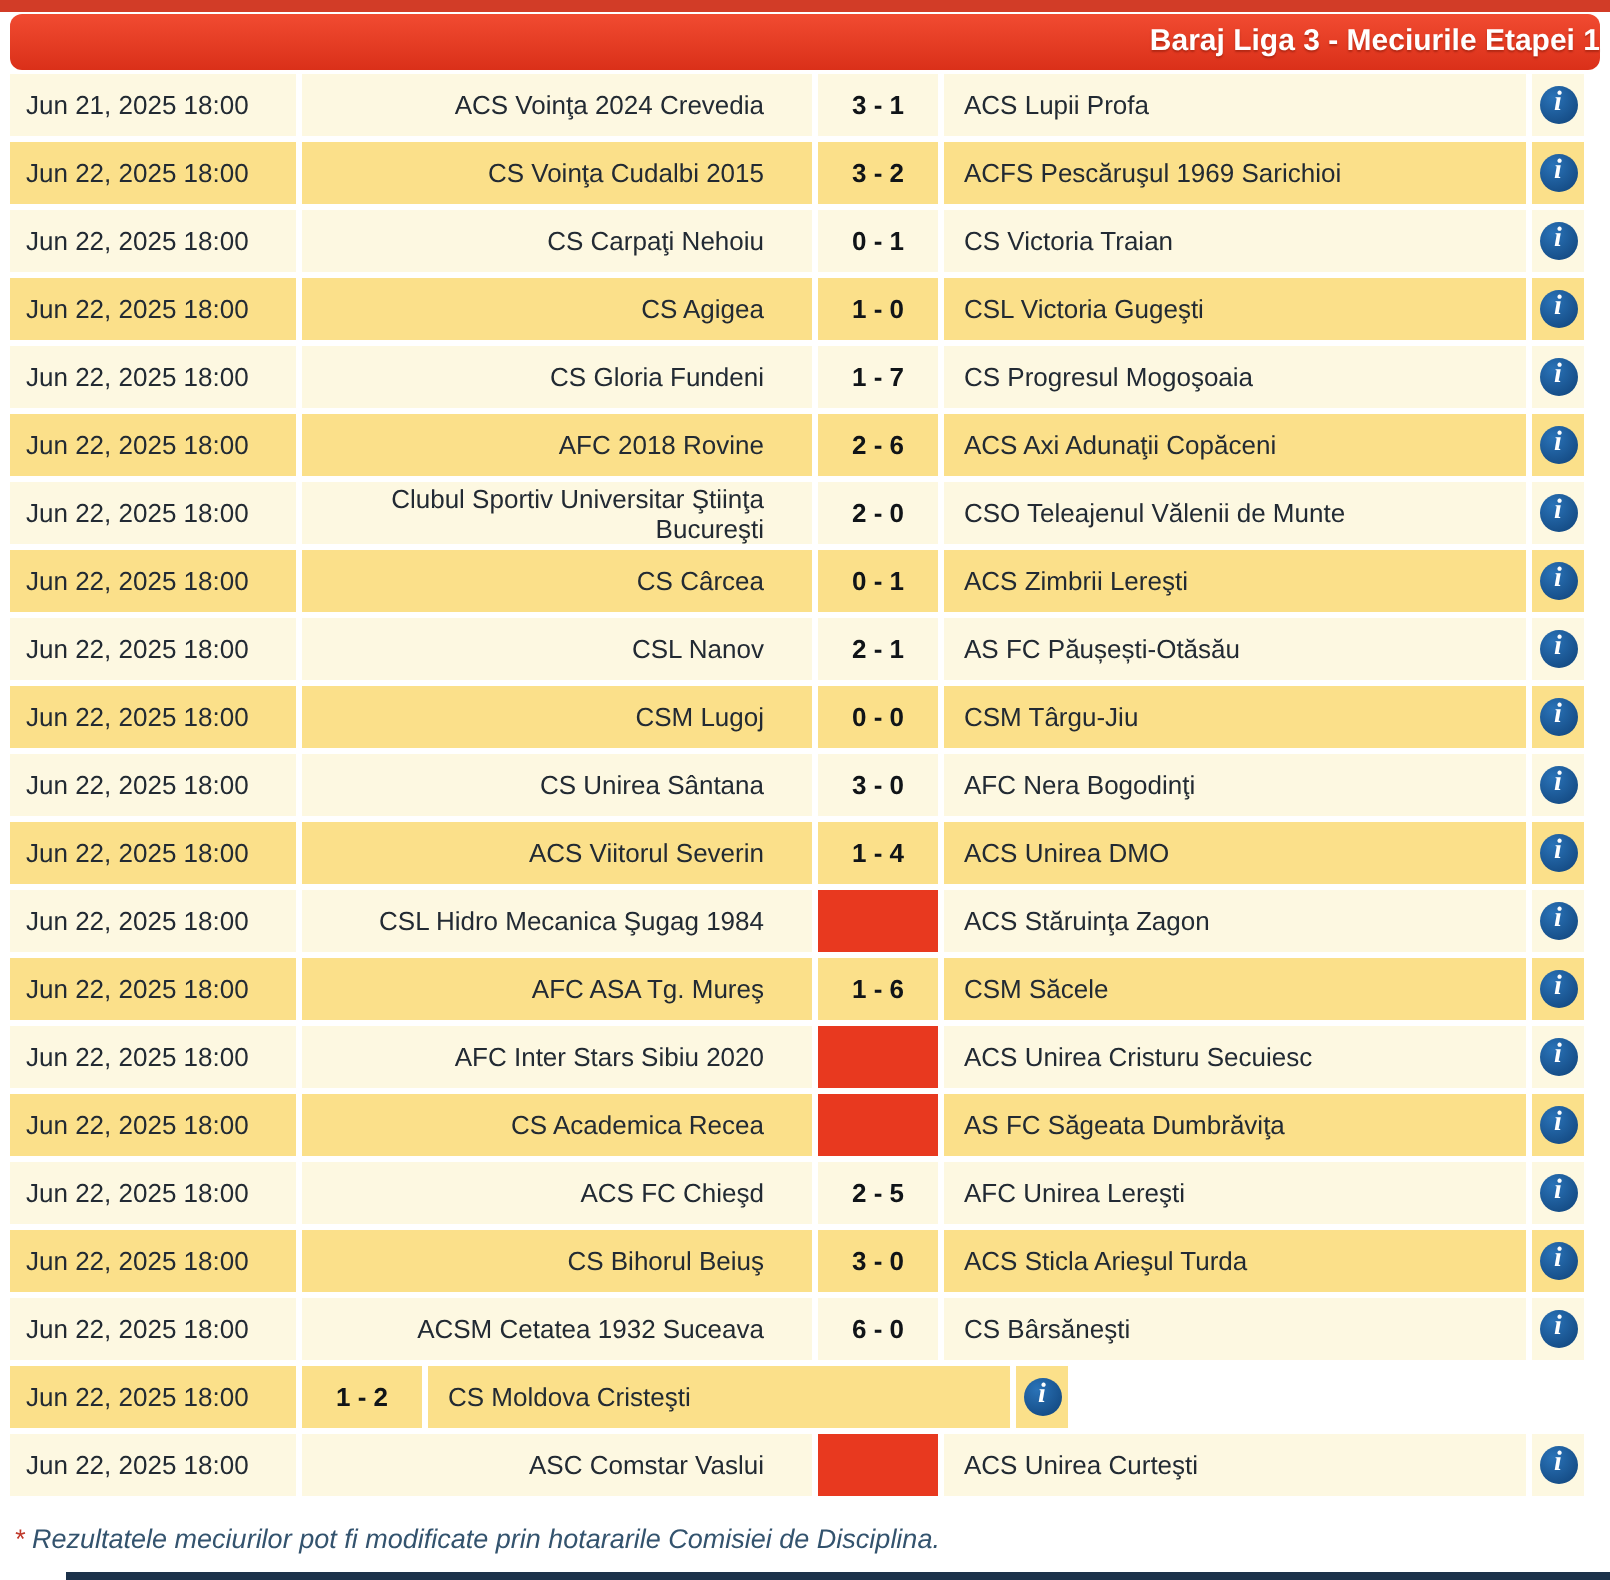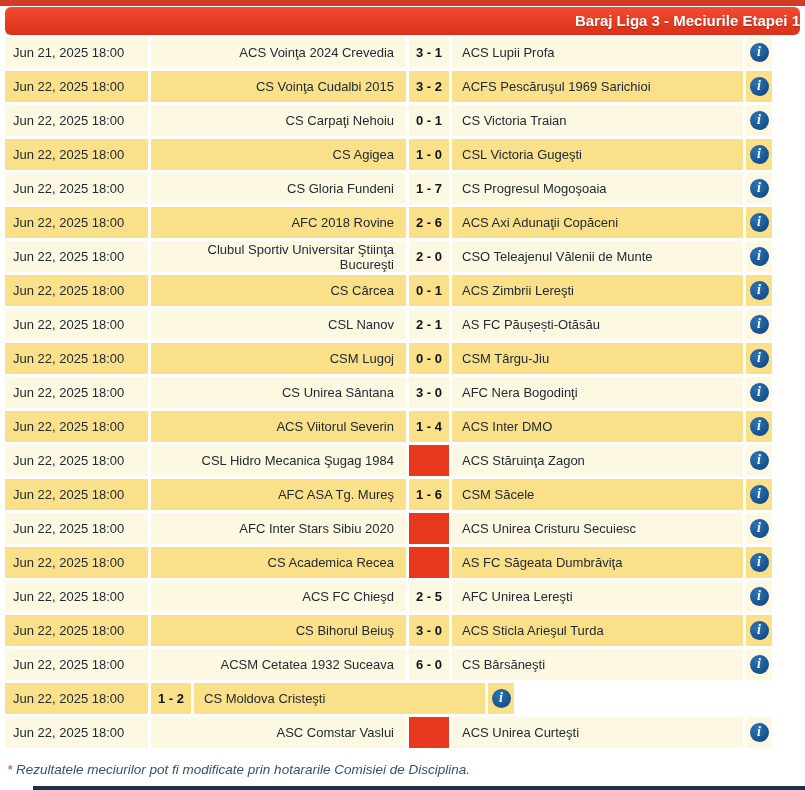--- a/index.html
+++ b/index.html
@@ -49,22 +49,22 @@
   }
   .match-row .cell {
     background: #fdf8e1;
     color: #222a33;
     font-size: 13px;
     display: flex;
     align-items: center;
   }
   .match-row.alt .cell { background: #fbe08a; }
   .cell.date  { width: 143px; padding-left: 8px; }
-  .cell.home  { width: 255px; justify-content: flex-end; padding-right: 12px; text-align: right; }
-  .cell.score { width: 40px;  justify-content: center; font-weight: bold; color: #101418; }
+  .cell.home  { width: 255px; justify-content: flex-end; padding-right: 24px; text-align: right; }
+  .cell.score { width: 60px;  justify-content: center; font-weight: bold; color: #101418; }
   .cell.score.noscore { background: #e8391f !important; }
   .cell.away  { width: 291px; padding-left: 10px; }
   .cell.info  { width: 26px;  justify-content: center; }
   .info-btn {
     width: 19px; height: 19px;
     border-radius: 50%;
     background: radial-gradient(circle at 35% 30%, #2a73b8, #164e88 75%);
     color: #ffffff;
     font-family: "Liberation Serif", serif;
     font-style: italic;
@@ -195,21 +195,21 @@
         <div class="cell score">3 - 0</div>
         <div class="cell away">AFC Nera Bogodinţi</div>
         <div class="cell info">
           <span class="info-btn">i</span>
         </div>
       </div>
       <div class="match-row alt">
         <div class="cell date">Jun 22, 2025 18:00</div>
         <div class="cell home">ACS Viitorul Severin</div>
         <div class="cell score">1 - 4</div>
-        <div class="cell away">ACS Inter DMO</div>
+        <div class="cell away">ACS Unirea DMO</div>
         <div class="cell info">
           <span class="info-btn">i</span>
         </div>
       </div>
       <div class="match-row">
         <div class="cell date">Jun 22, 2025 18:00</div>
         <div class="cell home">CSL Hidro Mecanica Şugag 1984</div>
         <div class="cell score noscore"></div>
         <div class="cell away">ACS Stăruinţa Zagon</div>
         <div class="cell info">

